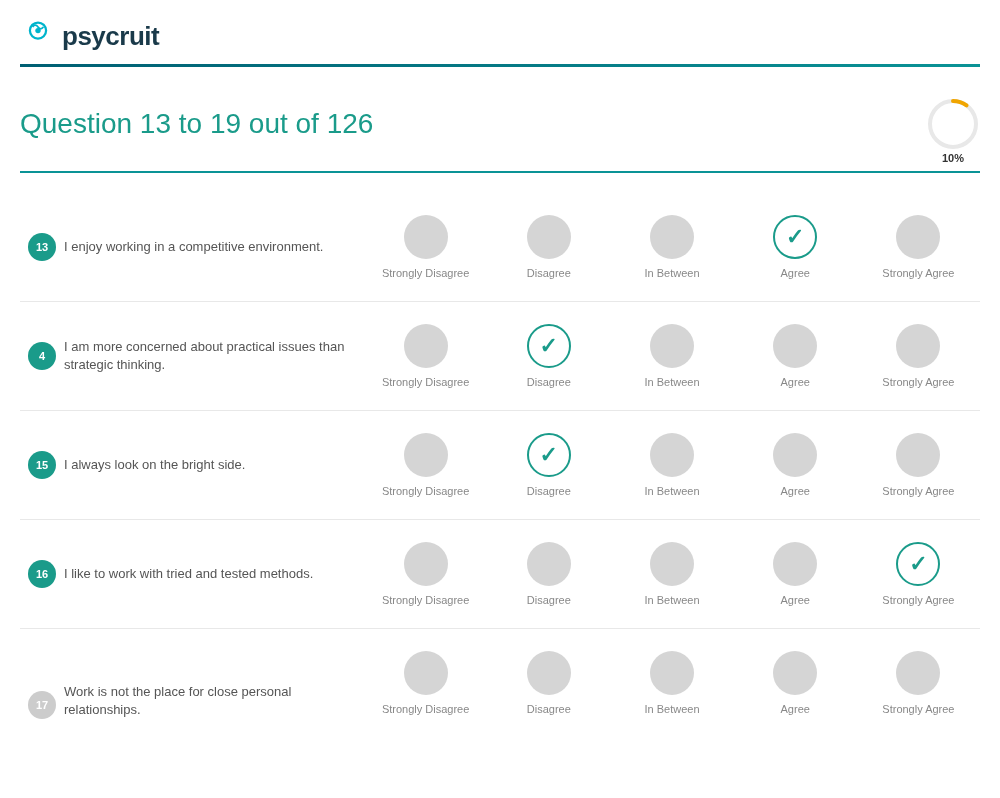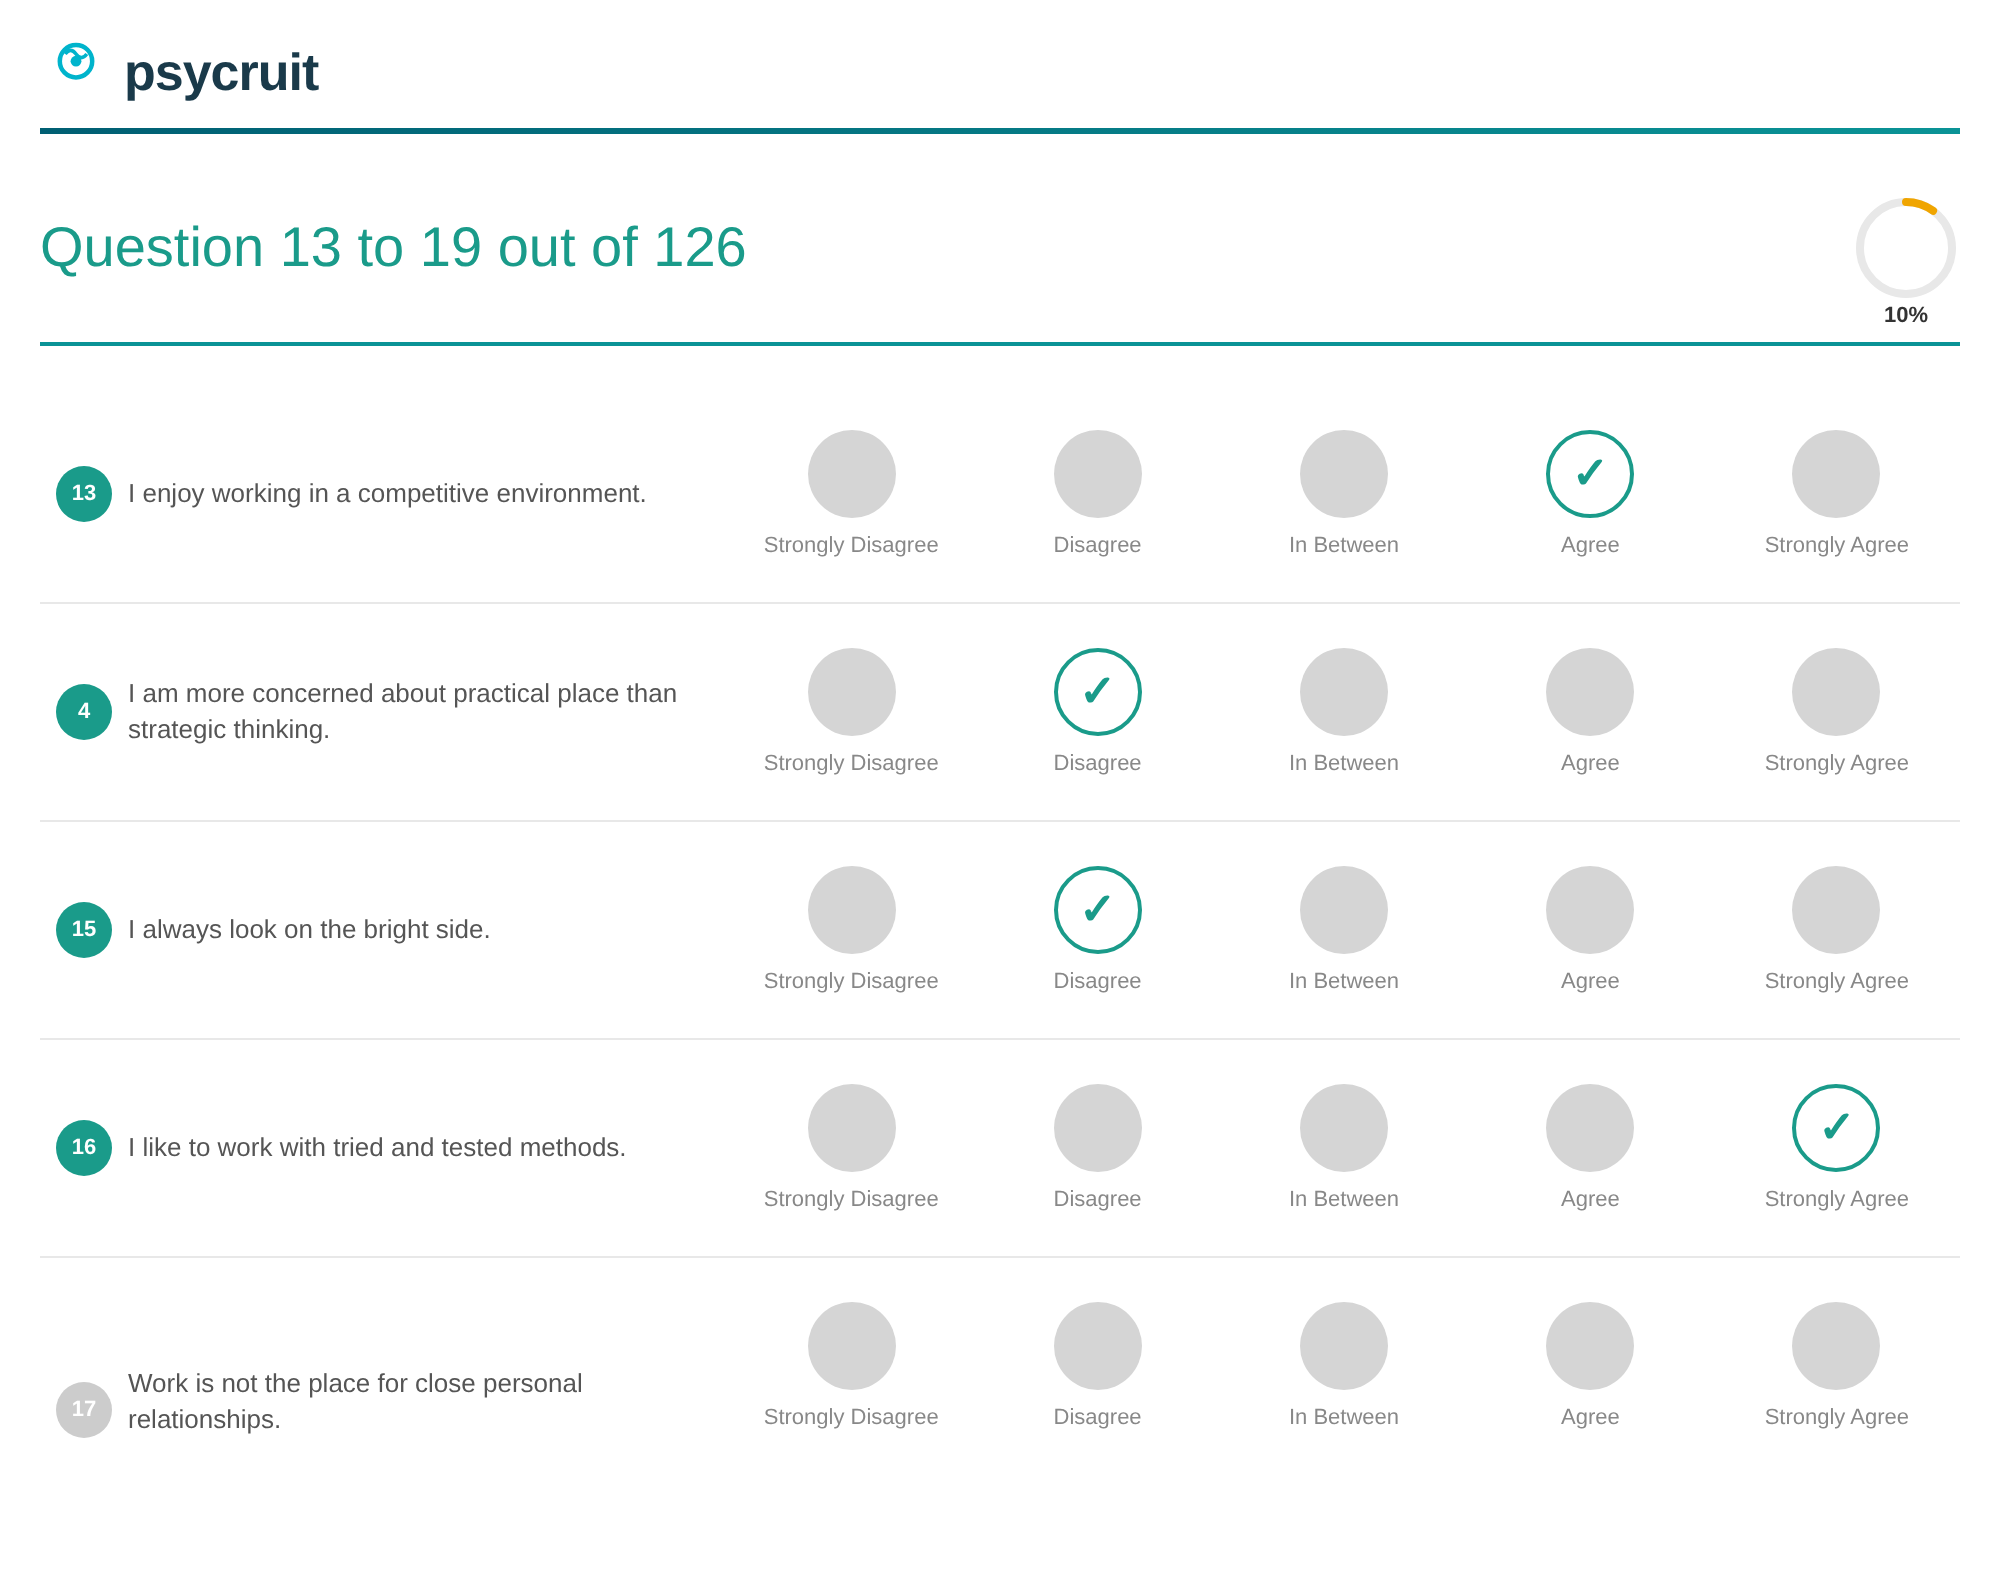--- a/index.html
+++ b/index.html
@@ -109,21 +109,21 @@
           <div class="option-cell">
             <div class="option-circle"></div>
             <div class="option-label">Strongly Agree</div>
           </div>
         </div>
       </div>
       <div class="question-row">
         <div class="question-number-col">
           <div class="question-number-bubble">4</div>
         </div>
-        <div class="question-text-col">I am more concerned about practical place than strategic thinking.</div>
+        <div class="question-text-col">I am more concerned about practical issues than strategic thinking.</div>
         <div class="options-col">
           <div class="option-cell">
             <div class="option-circle"></div>
             <div class="option-label">Strongly Disagree</div>
           </div>
           <div class="option-cell">
             <div class="option-circle selected">
               <span class="checkmark" style="display: block;">✓</span>
             </div>
             <div class="option-label">Disagree</div>

